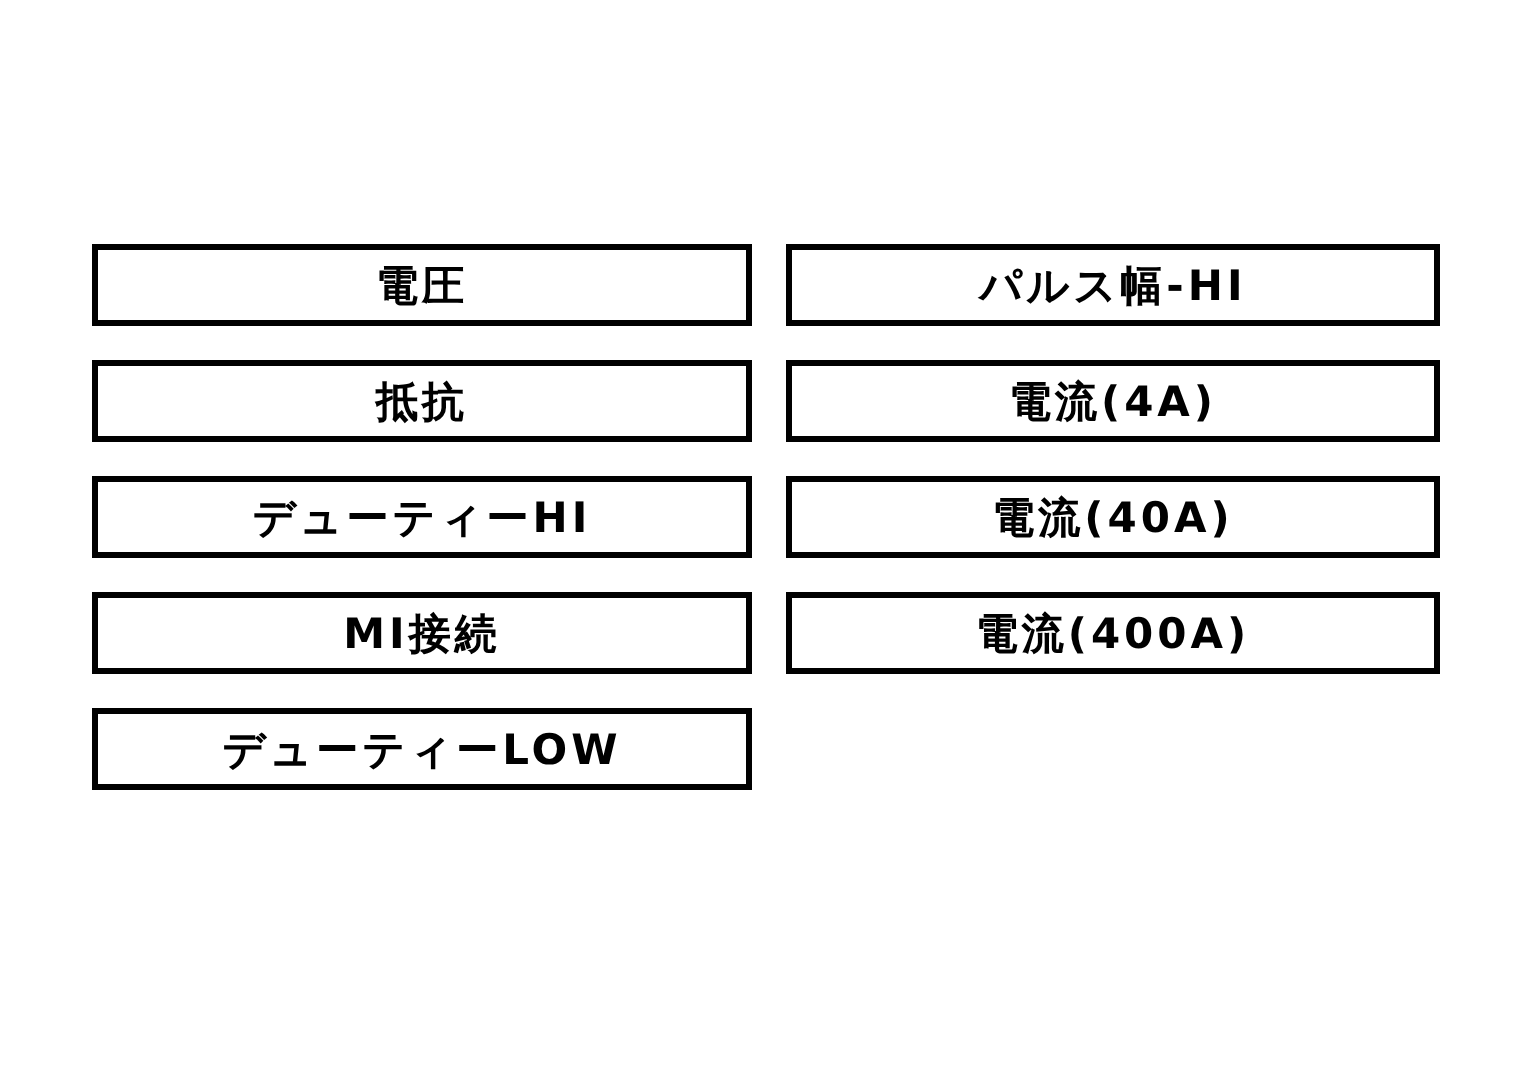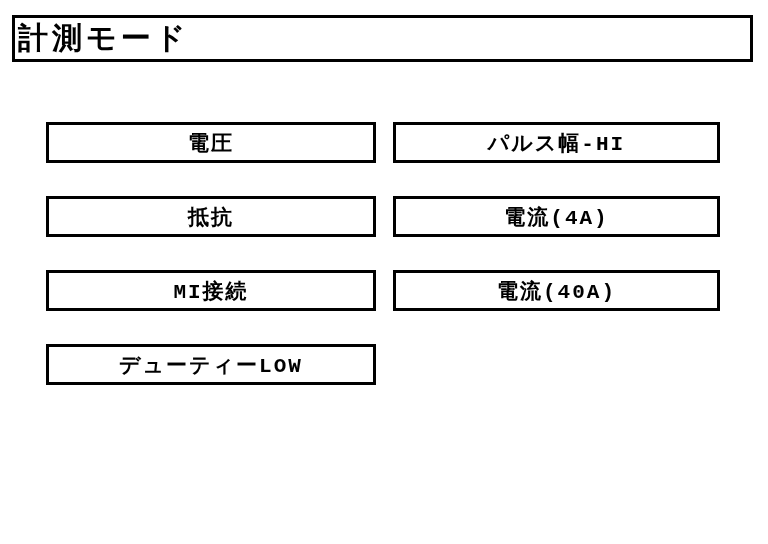--- a/index.html
+++ b/index.html
@@ -38,22 +38,21 @@
     font-size: 30px;
     font-weight: bold;
     letter-spacing: 4px;
     white-space: nowrap;
   }
   .col {
     position: absolute;
     top: 122px;
     display: flex;
     flex-direction: column;
-    gap: 33px;
-    font-family: Liberation Mono, monospace;
+    gap: 17px;
   }
   .col-left  { left: 46px;  width: 330px; }
   .col-right { left: 393px; width: 327px; justify-content: center; }
   .mode-btn {
     display: flex;
     align-items: center;
     justify-content: center;
     width: 100%;
     height: 41px;
     background: var(--background);
@@ -65,30 +64,29 @@
     color: var(--text);
     white-space: nowrap;
     cursor: pointer;
   }
 </style>
 </head>
 <body>
 
 <div class="screen">
 
-  <div class="title-bar">
-    <span>計測モード</span>
-  </div>
 
   <div class="col col-left">
     <button class="mode-btn">電圧</button>
     <button class="mode-btn">抵抗</button>
+    <button class="mode-btn">デューティーHI</button>
     <button class="mode-btn">MI接続</button>
     <button class="mode-btn">デューティーLOW</button>
   </div>
 
   <div class="col col-right">
     <button class="mode-btn">パルス幅-HI</button>
     <button class="mode-btn">電流(4A)</button>
     <button class="mode-btn">電流(40A)</button>
+    <button class="mode-btn">電流(400A)</button>
   </div>
 
 </div>
 
 </body></html>

